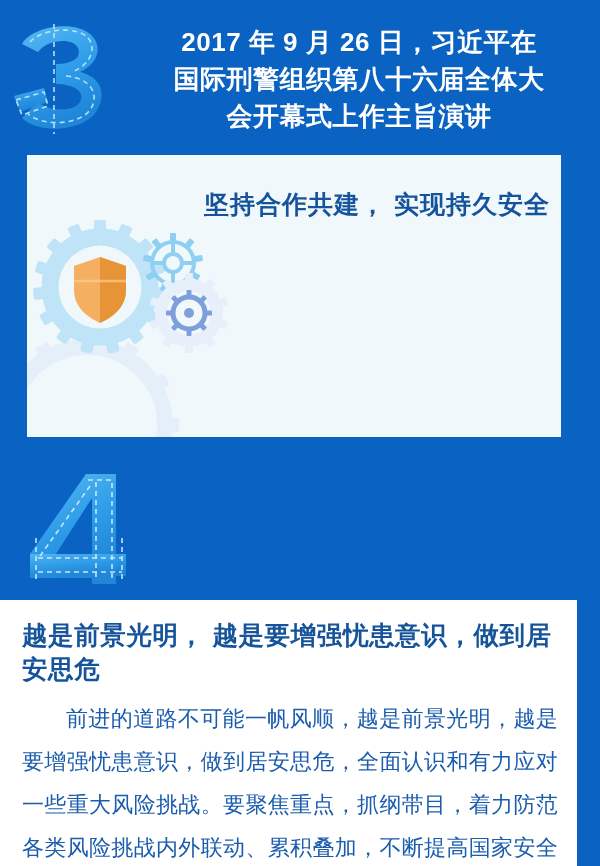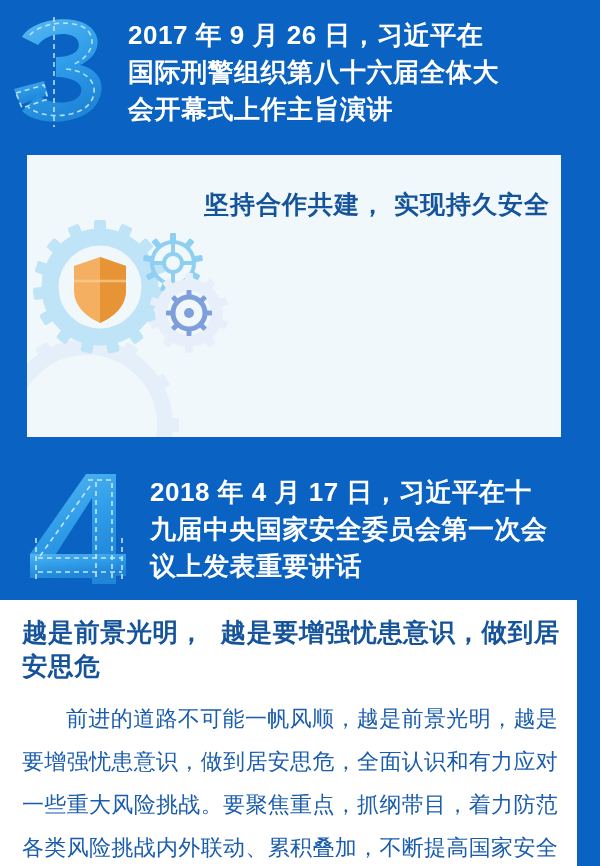--- a/index.html
+++ b/index.html
@@ -113,37 +113,36 @@
   .card2-heading {
     position: absolute;
     left: 22px;
     top: 18px;
     width: 540px;
     color: #15539a;
     font-weight: bold;
     font-size: 25.5px;
     line-height: 1.35;
     letter-spacing: 0.6px;
-    font-family: Liberation Mono, monospace;
   }
 
   .card2-body {
     position: absolute;
     left: 22px;
     top: 98px;
     width: 536px;
     color: #1a5cad;
     font-size: 22px;
     line-height: 1.95;
     text-align: justify;
     text-indent: 2em;
     letter-spacing: 0.2px;
   }
 
-  .hdr1 { position: absolute; left: 8px;  top: 11px;  width: 592px; }
+  .hdr1 { position: absolute; left: 8px;  top: 18px;  width: 592px; text-align: center; }
   .hdr2 { position: absolute; left: 30px; top: 468px; width: 570px; }
   .hdr1 .header-title { width: 462px; }
   .hdr2 .header-title { width: 450px; }
 </style>
 </head>
 <body>
 
 <div class="page">
 
   <div class="section-header hdr1">
@@ -301,23 +300,20 @@
           <path d="M58 12 L82 12 L82 112"></path>
           <path d="M66 14 L66 112"></path>
           <path d="M8 90 L92 90"></path>
           <path d="M8 104 L92 104"></path>
           <path d="M60 18 L10 88"></path>
           <path d="M6 70 L6 114"></path>
           <path d="M92 70 L92 114"></path>
         </g>
       </svg>
     </div>
-    <div class="header-title">2018 年 4 月 17 日，习近平在十
-九届中央国家安全委员会第一次会
-议上发表重要讲话</div>
   </div>
 
   <div class="card2">
     <div class="card2-heading">越是前景光明，  越是要增强忧患意识，做到居安思危</div>
     <div class="card2-body">前进的道路不可能一帆风顺，越是前景光明，越是要增强忧患意识，做到居安思危，全面认识和有力应对一些重大风险挑战。要聚焦重点，抓纲带目，着力防范各类风险挑战内外联动、累积叠加，不断提高国家安全能力。</div>
   </div>
 
 </div>
 
 </body></html>

